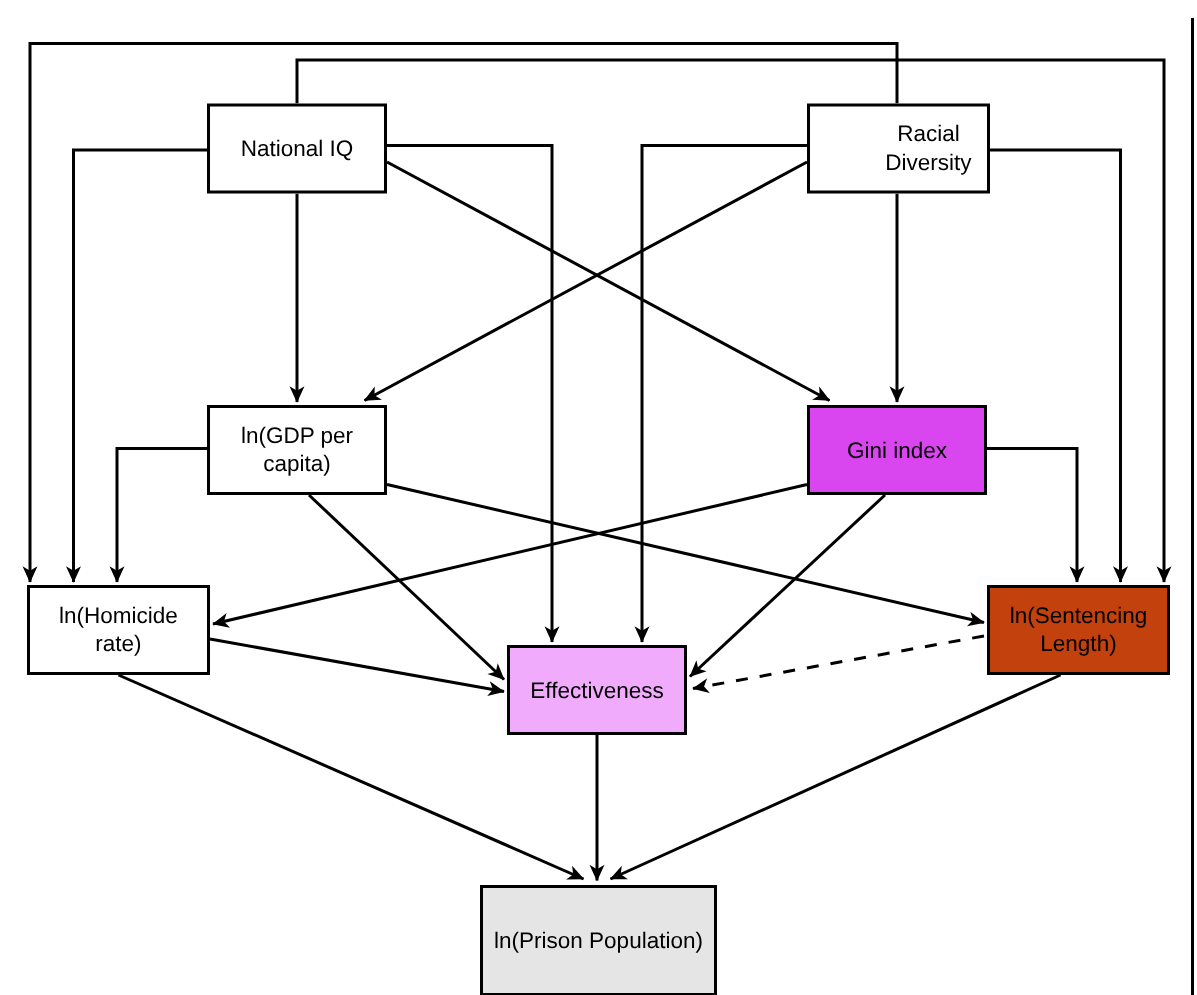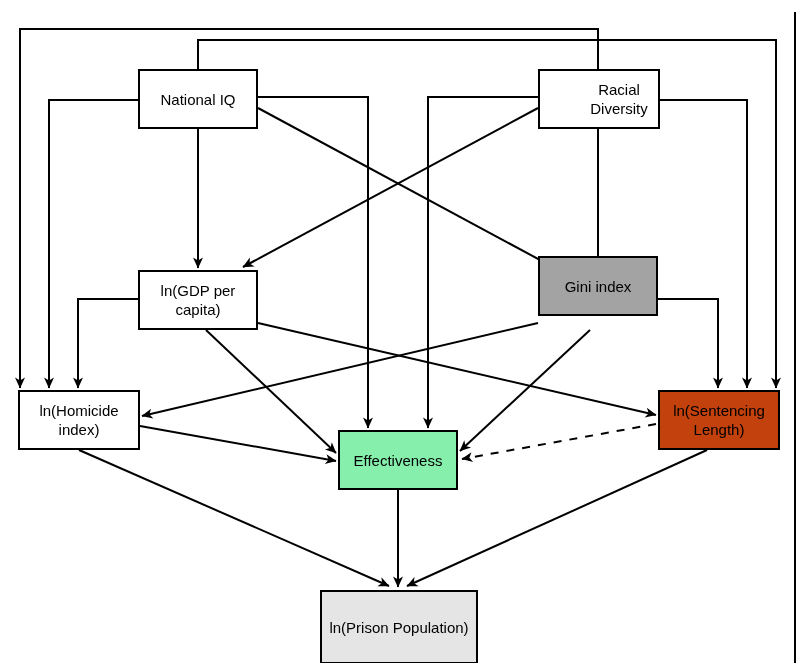--- a/index.html
+++ b/index.html
@@ -57,21 +57,21 @@
         <polyline points="656,412 462,447" fill="none" stroke="#000000" stroke-width="2" stroke-dasharray="8 8" marker-end="url(#arrowhead)"></polyline>
         <line x1="795" x2="795" y1="0" y2="663" stroke="#000000" stroke-width="2"></line>
       </g>
   </svg>
   <div id="nodes">
       <div class="node" style="left: 138px; top: 57px; width: 120px; height: 60px; background: rgb(255, 255, 255); border-color: rgb(0, 0, 0);"><span>National IQ</span></div>
       <div class="node" style="left: 538px; top: 57px; width: 122px; height: 60px; background: rgb(255, 255, 255); border-color: rgb(0, 0, 0); padding-left: 40px;"><span>Racial
 Diversity</span></div>
       <div class="node" style="left: 138px; top: 258px; width: 120px; height: 60px; background: rgb(255, 255, 255); border-color: rgb(0, 0, 0);"><span>ln(GDP per
 capita)</span></div>
-      <div class="node" style="left: 538px; top: 244px; width: 120px; height: 60px; background: #a3a3a3; border-color: rgb(0, 0, 0);"><span>Gini index</span></div>
+      <div class="node" style="left: 538px; top: 258px; width: 120px; height: 60px; background: #d946ef; border-color: rgb(0, 0, 0);"><span>Gini index</span></div>
       <div class="node" style="left: 18px; top: 378px; width: 122px; height: 60px; background: rgb(255, 255, 255); border-color: rgb(0, 0, 0);"><span>ln(Homicide
-index)</span></div>
+rate)</span></div>
       <div class="node" style="left: 658px; top: 378px; width: 122px; height: 60px; background: #c2410c; border-color: rgb(0, 0, 0);"><span>ln(Sentencing
 Length)</span></div>
-      <div class="node" style="left: 338px; top: 418px; width: 120px; height: 60px; background: #86efac; border-color: rgb(0, 0, 0);"><span>Effectiveness</span></div>
+      <div class="node" style="left: 338px; top: 418px; width: 120px; height: 60px; background: #f0abfc; border-color: rgb(0, 0, 0);"><span>Effectiveness</span></div>
       <div class="node" style="left: 320px; top: 578px; width: 158px; height: 74px; background: #e5e5e5; border-color: rgb(0, 0, 0);"><span>ln(Prison Population)</span></div>
     </div>
 </div>
 
 </body></html>

